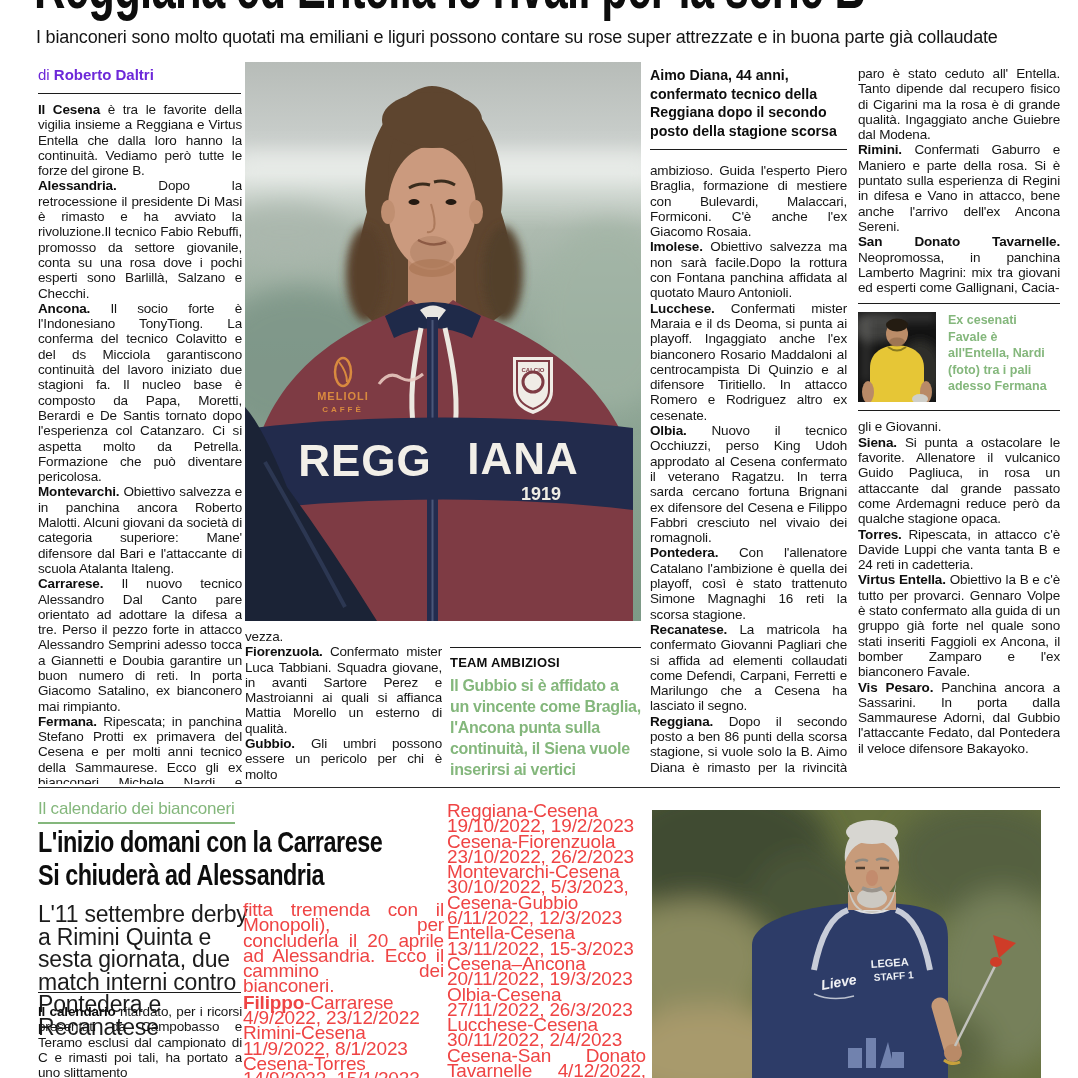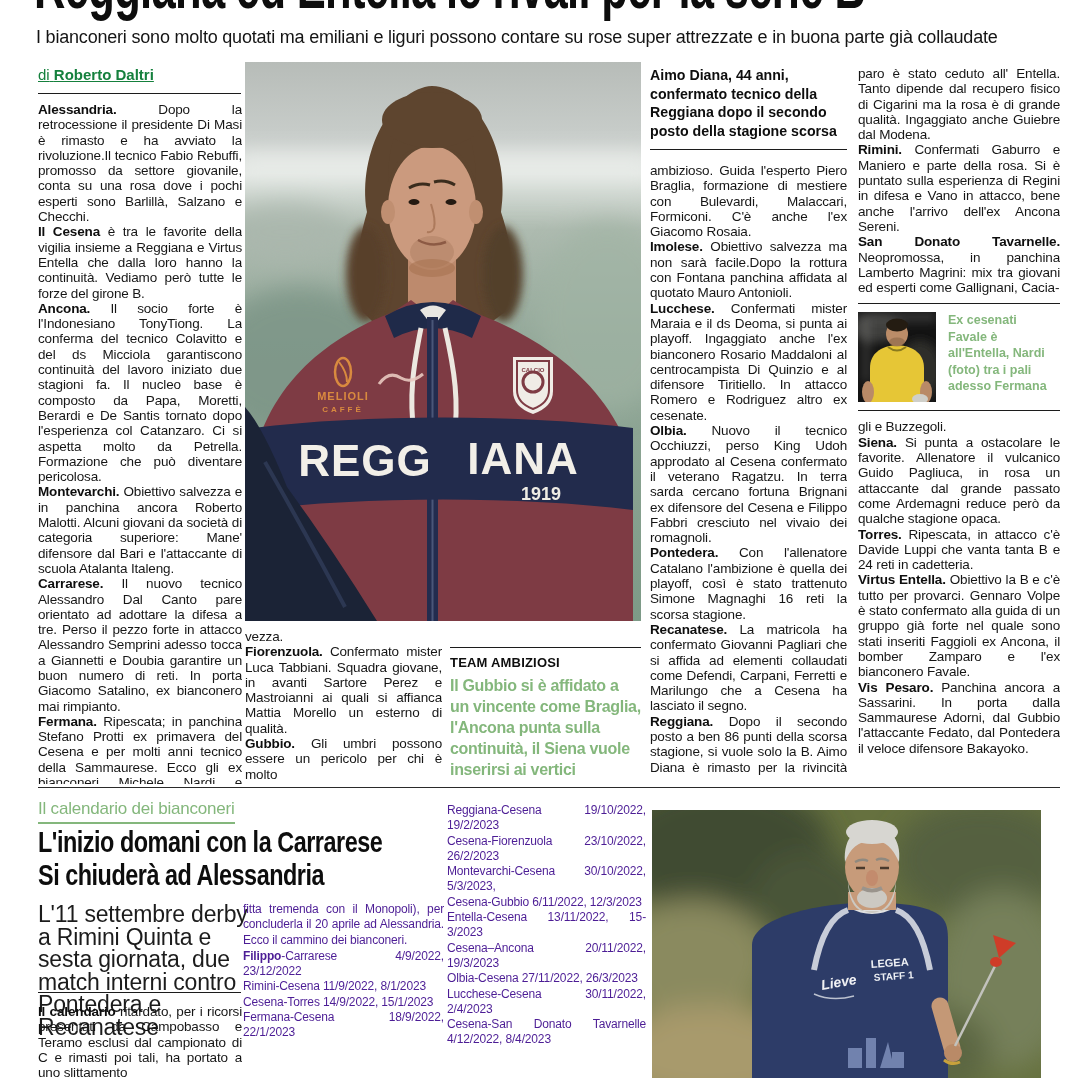--- a/index.html
+++ b/index.html
@@ -2,36 +2,36 @@
 <html style="--accent: #84b77c;"><head>
 <meta charset="utf-8">
 <style>
   html,body{margin:0;padding:0;background:#e8e8e8;}
   .page{position:relative;width:1078px;height:1078px;background:#ffffff;overflow:hidden;
         font-family:"Liberation Sans","DejaVu Sans",sans-serif;color:#1a1a1a;margin:0 auto;}
   .abs{position:absolute;}
   .headline-top{font-size:64px;font-weight:800;letter-spacing:-1px;white-space:nowrap;
         color:#0d0d0d;transform:scaleX(0.68);transform-origin:0 0;line-height:64px;}
   .standfirst{font-size:18px;letter-spacing:-0.2px;color:#141414;white-space:nowrap;}
-  .byline{font-size:15px;color:#15803d;text-decoration:underline;}
+  .byline{font-size:15px;color:#6d28d9;}
   .byline b{font-weight:700;}
   .rule{border-top:1.5px solid #1c1c1c;height:0;}
   .rule.thin{border-top-width:1px;}
   .bodycol{font-size:13.5px;line-height:15.3px;text-align:justify;letter-spacing:-0.15px;color:#161616;}
   .bodycol p{margin:0;}
   .bodycol b{font-weight:700;color:#0e0e0e;}
   .photo-caption{font-size:14.2px;font-weight:700;line-height:18.5px;color:#0e0e0e;}
   .team-label{font-size:13px;font-weight:800;letter-spacing:0.2px;color:#0e0e0e;margin-top:7px;}
   .team-green{margin-top:5px;font-size:16px;font-weight:700;line-height:21px;letter-spacing:-0.3px;color:var(--accent,#84b77c);}
   .kicker{display:inline-block;font-size:17px;color:var(--accent,#84b77c);padding-bottom:3px;
           border-bottom:2px solid var(--accent,#84b77c);letter-spacing:-0.2px;}
   .b-headline{font-size:30px;font-weight:800;line-height:32px;letter-spacing:-0.6px;color:#0d0d0d;
           white-space:nowrap;transform:scaleX(0.78);transform-origin:0 0;}
   .lede{font-size:23px;line-height:22.5px;letter-spacing:-0.2px;color:#1c1c1c;}
-  .cal{font-size:12px;line-height:15.3px;text-align:justify;letter-spacing:-0.15px;color:#4c1d95;}
+  .cal{font-size:19px;line-height:15.3px;text-align:justify;letter-spacing:-0.15px;color:#ef4444;}
   .cal p{margin:0;}
   .cal b{font-weight:700;}
   .cal .intro{margin-bottom:1px;}
   .inset-row{display:flex;margin:8px 0;}
   .inset-cap{margin-left:12px;width:110px;font-size:12.5px;font-weight:700;line-height:16.5px;
           color:var(--accent,#84b77c);}
   svg{display:block;}
 </style>
 </head>
 <body>
@@ -42,22 +42,22 @@
 
   <div class="abs standfirst" style="left:36px;top:27px;">I bianconeri sono molto quotati ma emiliani e liguri possono contare su rose super attrezzate e in buona parte già collaudate</div>
 
   <div class="abs byline" style="left:38px;top:66px;">
     <span>di</span>
     <b>Roberto Daltri</b>
   </div>
   <div class="abs rule" style="left:38px;top:93px;width:203px;"></div>
 
   <div class="abs bodycol" style="left:38px;top:102px;width:204px;height:682px;overflow:hidden;">
+    <p><b>Il Cesena</b><span> è tra le favorite della vigilia insieme a Reggiana e Virtus Entella che dalla loro hanno la continuità. Vediamo però tutte le forze del girone B.</span></p>
     <p><b>Alessandria.</b><span> Dopo la retrocessione il presidente Di Masi è rimasto e ha avviato la rivoluzione.Il tecnico Fabio Rebuffi, promosso da settore giovanile, conta su una rosa dove i pochi esperti sono Barlillà, Salzano e Checchi.</span></p>
-    <p><b>Il Cesena</b><span> è tra le favorite della vigilia insieme a Reggiana e Virtus Entella che dalla loro hanno la continuità. Vediamo però tutte le forze del girone B.</span></p>
     <p><b>Ancona.</b><span> Il socio forte è l'Indonesiano TonyTiong. La conferma del tecnico Colavitto e del ds Micciola garantiscono continuità del lavoro iniziato due stagioni fa. Il nucleo base è composto da Papa, Moretti, Berardi e De Santis tornato dopo l'esperienza col Catanzaro. Ci si aspetta molto da Petrella. Formazione che può diventare pericolosa.</span></p>
     <p><b>Montevarchi.</b><span> Obiettivo salvezza e in panchina ancora Roberto Malotti. Alcuni giovani da società di categoria superiore: Mane' difensore dal Bari e l'attaccante di scuola Atalanta Italeng.</span></p>
     <p><b>Carrarese.</b><span> Il nuovo tecnico Alessandro Dal Canto pare orientato ad adottare la difesa a tre. Perso il pezzo forte in attacco Alessandro Semprini adesso tocca a Giannetti e Doubia garantire un buon numero di reti. In porta Giacomo Satalino, ex bianconero mai rimpianto.</span></p>
     <p><b>Fermana.</b><span> Ripescata; in panchina Stefano Protti ex primavera del Cesena e per molti anni tecnico della Sammaurese. Ecco gli ex bianconeri Michele Nardi e Nannelli. Si cerca l'impresa sal-</span></p>
   </div>
 
   <svg class="abs" style="left:245px;top:62px;" width="396" height="559" viewBox="0 0 396 559" preserveAspectRatio="none">
     <defs>
       <linearGradient id="mpbg" x1="0" y1="0" x2="0" y2="1">
         <stop offset="0" stop-color="#b7bcb8"></stop>
@@ -191,21 +191,21 @@
           <ellipse cx="39" cy="30" rx="8" ry="4.5" fill="#8a6648" opacity="0.6"></ellipse>
           <ellipse cx="10" cy="80" rx="6" ry="11" fill="#b98a67"></ellipse>
           <ellipse cx="68" cy="80" rx="6" ry="11" fill="#b98a67"></ellipse>
           <ellipse cx="62" cy="87" rx="8" ry="5" fill="#cfcfc9"></ellipse>
         </svg>
         <div class="inset-cap">Ex cesenati Favale è all'Entella, Nardi (foto) tra i pali adesso Fermana</div>
       </div>
       <div class="rule" style="margin:0 0 8px;"></div>
     </div>
     <div class="bodycol">
-      <p><b></b><span>gli e Buzzegoli.</span></p>
+      <p><b></b><span>gli e Giovanni.</span></p>
       <p><b>Siena.</b><span> Si punta a ostacolare le favorite. Allenatore il vulcanico Guido Pagliuca, in rosa un attaccante dal grande passato come Ardemagni reduce però da qualche stagione opaca.</span></p>
       <p><b>Torres.</b><span> Ripescata, in attacco c'è Davide Luppi che vanta tanta B e 24 reti in cadetteria.</span></p>
       <p><b>Virtus Entella.</b><span> Obiettivo la B e c'è tutto per provarci. Gennaro Volpe è stato confermato alla guida di un gruppo già forte nel quale sono stati inseriti Faggioli ex Ancona, il bomber Zamparo e l'ex bianconero Favale.</span></p>
       <p><b>Vis Pesaro.</b><span> Panchina ancora a Sassarini. In porta dalla Sammaurese Adorni, dal Gubbio l'attaccante Fedato, dal Pontedera il veloce difensore Bakayoko.</span></p>
     </div>
   </div>
 
   <div class="abs rule thin" style="left:38px;top:787px;width:1022px;border-top-color:#2a2a2a;"></div>
 
   <div class="abs" style="left:38px;top:799px;">

